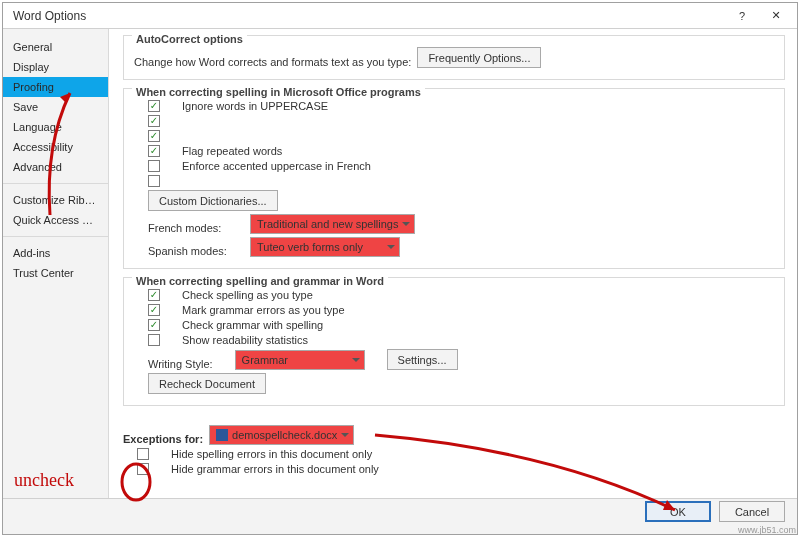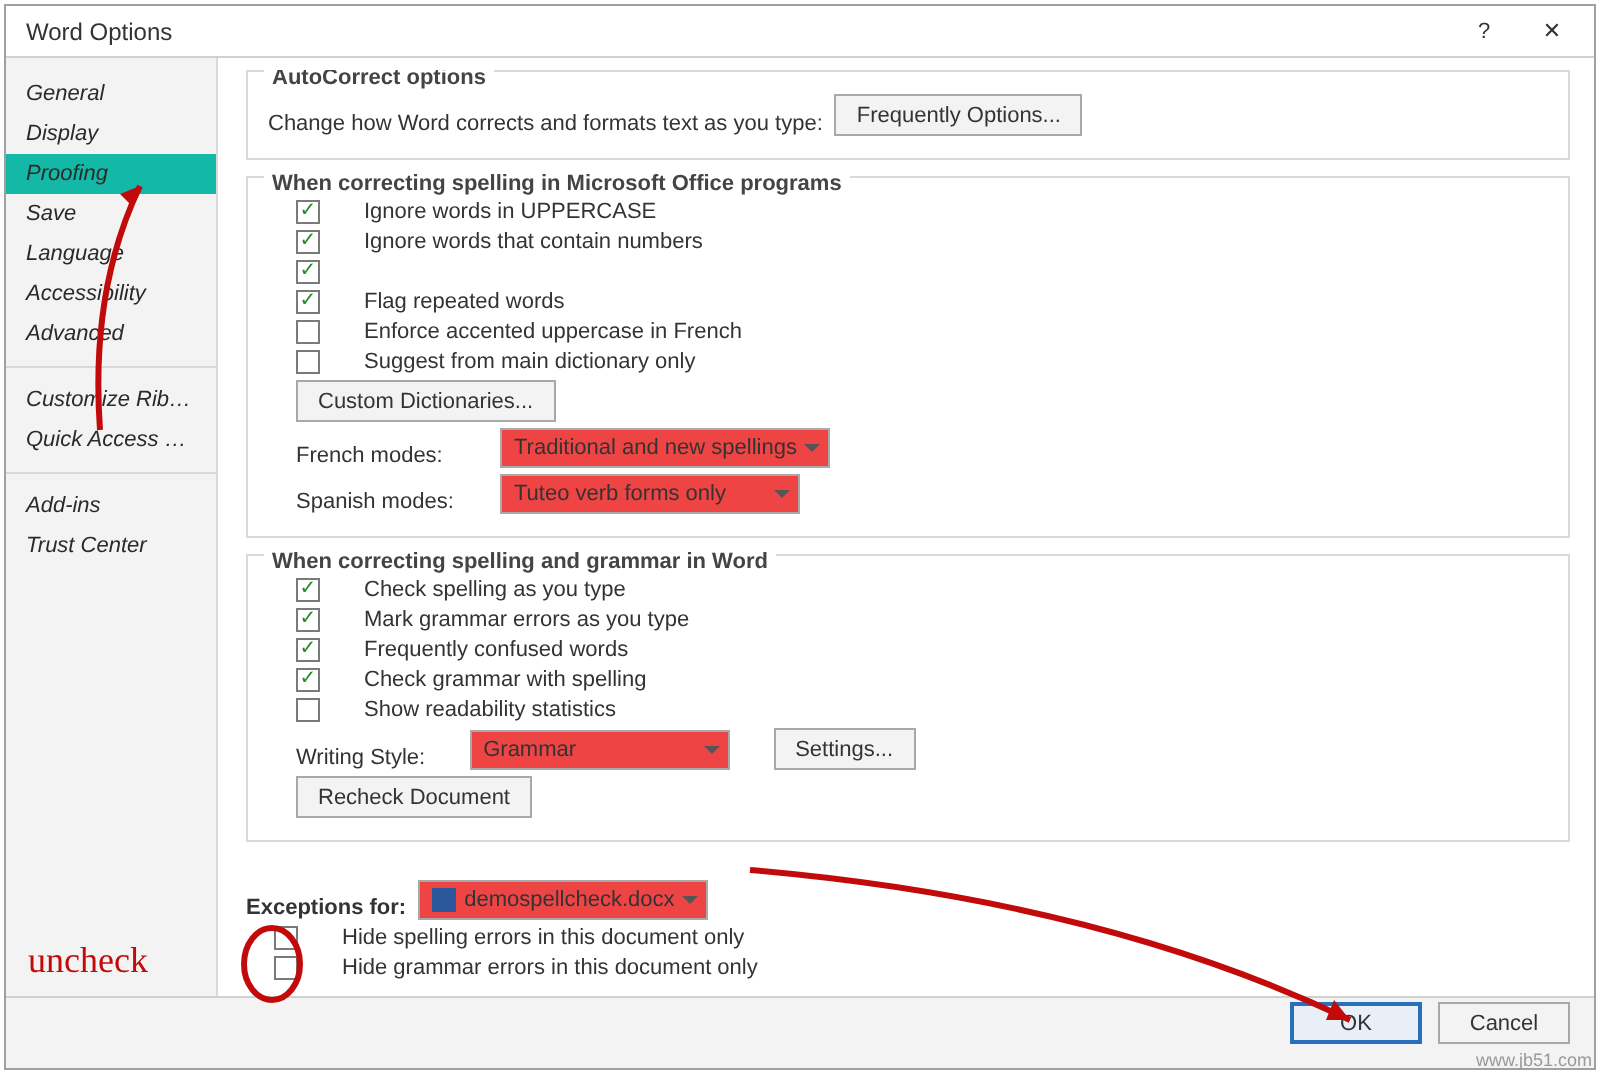--- a/index.html
+++ b/index.html
@@ -3,23 +3,23 @@
 <meta charset="utf-8">
 <style>
 * { box-sizing: border-box; margin: 0; padding: 0; font-family: "Segoe UI", Tahoma, sans-serif; font-size: 11px; color: #333; }
 body { background: #fff; width: 800px; height: 537px; overflow: hidden; position: relative; }
 .dialog { position: absolute; top: 2px; left: 2px; right: 2px; bottom: 2px; border: 1px solid #a0a0a0; background: #fff; display: flex; flex-direction: column; }
 .titlebar { height: 26px; background: #fff; border-bottom: 1px solid #d0d0d0; display: flex; align-items: center; padding: 0 4px 0 10px; }
 .titlebar .title { flex: 1; font-size: 12px; }
 .titlebar .wbtn { width: 34px; height: 22px; display: flex; align-items: center; justify-content: center; font-size: 13px; color: #555; }
 .body { flex: 1; display: flex; min-height: 0; }
 .sidebar { width: 106px; background: #f3f3f3; border-right: 1px solid #d9d9d9; padding-top: 8px; }
-.sidebar .item { padding: 4px 10px; cursor: default; color: #2a2a2a; white-space: nowrap; overflow: hidden; text-overflow: ellipsis; font-style: italic; }
+.sidebar .item { padding: 4px 10px; cursor: default; color: #2a2a2a; white-space: nowrap; overflow: hidden; text-overflow: ellipsis; }
 .sidebar .sep { height: 1px; background: #d9d9d9; margin: 6px 0; }
-.sidebar .item.selected { background: #14b8a6; }
+.sidebar .item.selected { background: #0ea5e9; }
 .main { flex: 1; padding: 6px 12px 8px 14px; overflow: hidden; display: flex; flex-direction: column; }
 .main-scroll { flex: 1; overflow: hidden; }
 .section-title { font-weight: 600; color: #444; margin: 6px 0 6px 0; }
 .section-box { border: 1px solid #d9d9d9; padding: 8px 10px; margin-bottom: 8px; position: relative; }
 .section-box > .section-title { position: absolute; top: -9px; left: 8px; background: #fff; padding: 0 4px; font-weight: 600; }
 .row { display: flex; align-items: flex-end; gap: 6px; margin: 3px 0; }
 .row.indent { margin-left: 14px; gap: 22px; }
 .btn { background: #f3f3f3; border: 1px solid #a9a9a9; padding: 2px 10px; height: 21px; display: inline-flex; align-items: center; }
 .chk { width: 12px; height: 12px; border: 1px solid #7a7a7a; display: inline-flex; align-items: center; justify-content: center; background: #fff; }
 .chk.checked::after { content: "✓"; font-size: 10px; color: #2a8a2a; line-height: 1; }
@@ -75,36 +75,34 @@
         </div>
 
         <div class="section-box">
           <div class="section-title">When correcting spelling in Microsoft Office programs</div>
           <div class="row indent">
               <span class="chk checked"></span>
               <span>Ignore words in UPPERCASE</span>
             </div>
           <div class="row indent">
               <span class="chk checked"></span>
-              <span>Ignore words that contain numbers</span>
             </div>
           <div class="row indent">
               <span class="chk checked"></span>
             </div>
           <div class="row indent">
               <span class="chk checked"></span>
               <span>Flag repeated words</span>
             </div>
           <div class="row indent">
               <span class="chk"></span>
               <span>Enforce accented uppercase in French</span>
             </div>
           <div class="row indent">
               <span class="chk"></span>
-              <span>Suggest from main dictionary only</span>
             </div>
           <div class="row indent">
               <span class="btn">Custom Dictionaries...</span>
             </div>
           <div class="row indent">
             <span style="width:80px">French modes:</span>
             <span class="select">
                 <span>Traditional and new spellings</span>
               </span>
           </div>
@@ -118,24 +116,20 @@
 
         <div class="section-box">
           <div class="section-title">When correcting spelling and grammar in Word</div>
           <div class="row indent">
               <span class="chk checked"></span>
               <span>Check spelling as you type</span>
             </div>
           <div class="row indent">
               <span class="chk checked"></span>
               <span>Mark grammar errors as you type</span>
-            </div>
-          <div class="row indent">
-              <span class="chk checked"></span>
-              <span>Frequently confused words</span>
             </div>
           <div class="row indent">
               <span class="chk checked"></span>
               <span>Check grammar with spelling</span>
             </div>
           <div class="row indent">
               <span class="chk"></span>
               <span>Show readability statistics</span>
             </div>
           <div class="row indent">

